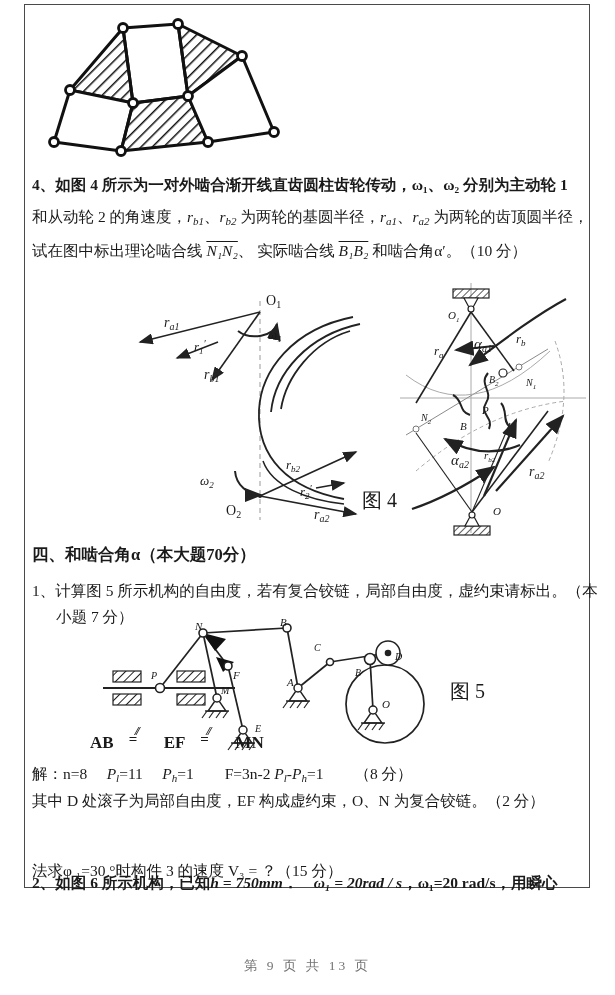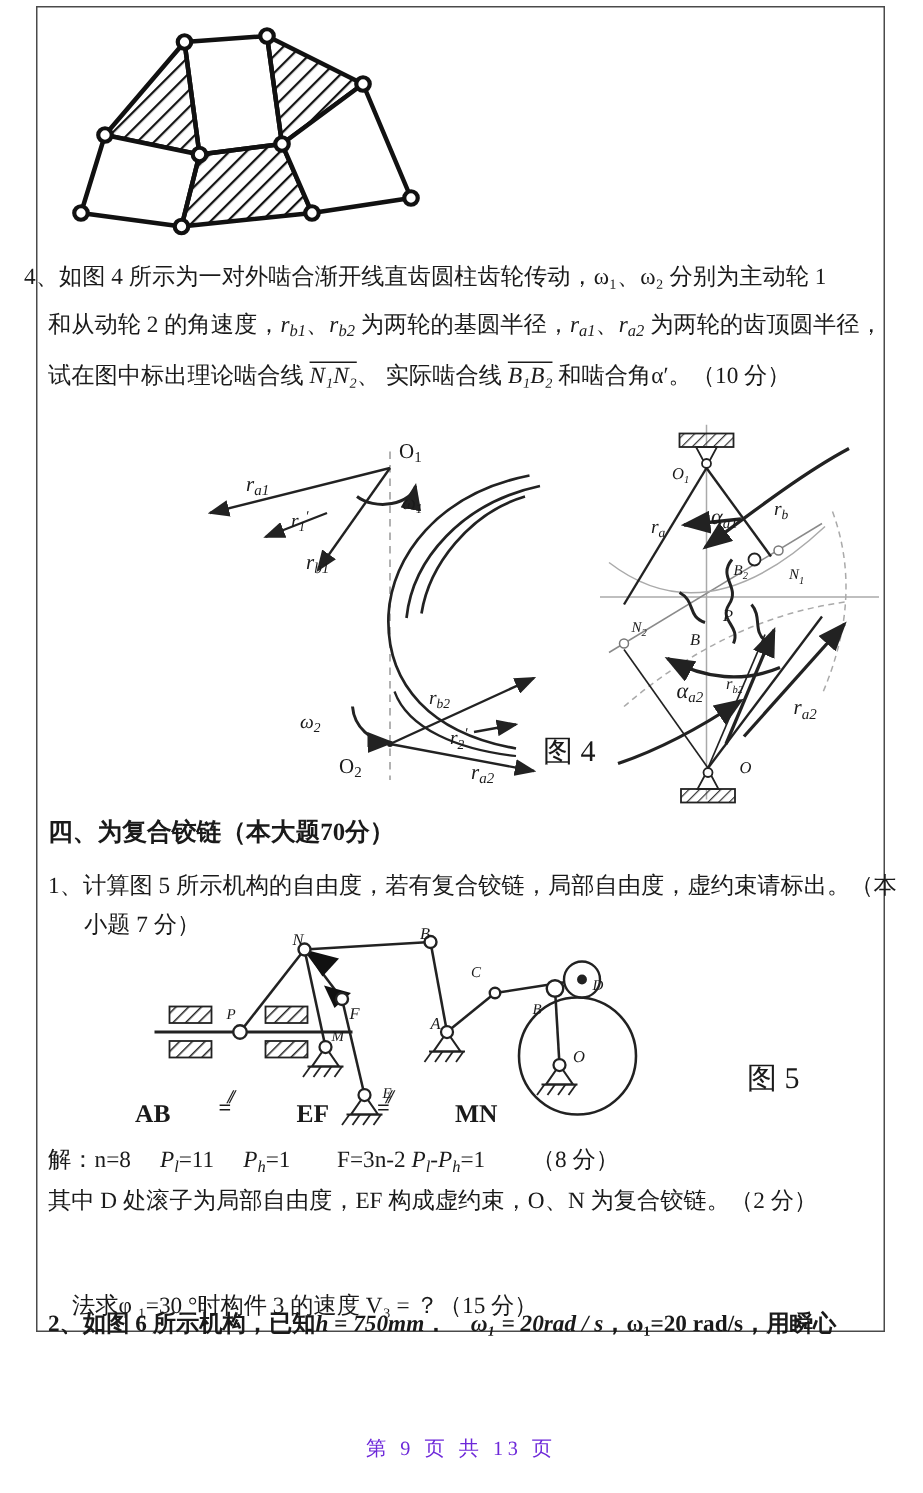--- a/index.html
+++ b/index.html
@@ -14,24 +14,24 @@
   }
   .abs{position:absolute;white-space:nowrap;}
   .para-line{font-size:15.5px;line-height:26px;}
   .heading{font-size:16.5px;font-weight:bold;}
   .sg-n{}
   .sg-mit{font-family:"Liberation Serif",serif;font-style:italic;}
   .sg-subi{font-family:"Liberation Serif",serif;font-style:italic;font-size:11px;vertical-align:-3px;}
   .sg-over{font-family:"Liberation Serif",serif;font-style:italic;text-decoration:overline;}
   .footer{
     position:absolute;left:0;top:957px;width:615px;text-align:center;
-    font-size:13.5px;color:#6d28d9;letter-spacing:3px;
+    font-size:13.5px;color:#737373;letter-spacing:3px;
   }
   .caption{font-size:20px;}
-  .parallel-row{display:flex;align-items:flex-end;gap:31px;font-weight:bold;font-size:17px;text-align:right;}
+  .parallel-row{display:flex;align-items:flex-end;gap:14px;font-weight:bold;font-size:17px;text-align:right;}
   .par{display:inline-block;position:relative;width:22px;height:22px;}
   .par-s{position:absolute;top:-8px;left:7px;font-style:italic;font-weight:bold;font-size:13px;letter-spacing:-2px;}
   .par-e{position:absolute;top:0px;left:1px;font-weight:bold;font-size:15px;}
   svg{display:block;}
   svg text{font-family:"Liberation Serif",serif;fill:#1a1a1a;}
 </style>
 </head>
 <body>
 
 <div class="frame"></div>
@@ -57,21 +57,21 @@
       <circle cx="40" cy="82" r="4.5"></circle>
     <circle cx="158" cy="88" r="4.5"></circle>
       <circle cx="103" cy="95" r="4.5"></circle>
     <circle cx="24" cy="134" r="4.5"></circle>
       <circle cx="91" cy="143" r="4.5"></circle>
     <circle cx="178" cy="134" r="4.5"></circle>
       <circle cx="244" cy="124" r="4.5"></circle>
   </g>
 </svg>
 
-<div class="abs para-line" style="left:16px;top:172px;"><span class="sg-n">4、如图 4 所示为一对外啮合渐开线直齿圆柱齿轮传动，ω₁、ω₂ 分别为主动轮 1</span></div>
+<div class="abs para-line" style="left:32px;top:172px;font-weight:bold;"><span class="sg-n">4、如图 4 所示为一对外啮合渐开线直齿圆柱齿轮传动，ω₁、ω₂ 分别为主动轮 1</span></div>
 <div class="abs para-line" style="left:32px;top:204px;"><span class="sg-n">和从动轮 2 的角速度，</span><span class="sg-mit">r</span><span class="sg-subi">b1</span><span class="sg-n">、</span><span class="sg-mit">r</span><span class="sg-subi">b2</span><span class="sg-n"> 为两轮的基圆半径，</span><span class="sg-mit">r</span><span class="sg-subi">a1</span><span class="sg-n">、</span><span class="sg-mit">r</span><span class="sg-subi">a2</span><span class="sg-n"> 为两轮的齿顶圆半径，</span></div>
 <div class="abs para-line" style="left:32px;top:238px;"><span class="sg-n">试在图中标出理论啮合线 </span><span class="sg-over">N₁N₂</span><span class="sg-n">、 实际啮合线 </span><span class="sg-over">B₁B₂</span><span class="sg-n"> 和啮合角α′。（10 分）</span></div>
 
 <svg class="abs" style="left:120px;top:285px;" width="270" height="255" viewBox="0 0 270 255">
   <defs>
     <marker id="arrA" markerWidth="9" markerHeight="7" refX="8" refY="3.5" orient="auto">
       <path d="M0,0 L9,3.5 L0,7 Z" fill="#222"></path>
     </marker>
   </defs>
   <line x1="140" y1="16" x2="140" y2="235" stroke="#999" stroke-width="1" stroke-dasharray="5 4"></line>
@@ -172,21 +172,21 @@
       <text x="62" y="147" font-size="11" font-style="italic">B</text>
       <text x="53" y="182" font-size="15" font-style="italic">α<tspan dy="3" font-size="10">a2</tspan></text>
       <text x="86" y="176" font-size="11" font-style="italic">r<tspan dy="3" font-size="7">b2</tspan></text>
       <text x="131" y="193" font-size="14" font-style="italic">r<tspan dy="3" font-size="10">a2</tspan></text>
       <text x="95" y="232" font-size="11" font-style="italic">O</text>
     </g>
 </svg>
 
 <span class="abs caption" style="left:362px;top:487px;">图 4</span>
 
-<div class="abs heading" style="left:32px;top:544px;">四、为复合铰链（本大题70分）</div>
+<div class="abs heading" style="left:32px;top:544px;">四、和啮合角α（本大题70分）</div>
 
 <div class="abs para-line" style="left:32px;top:578px;">1、计算图 5 所示机构的自由度，若有复合铰链，局部自由度，虚约束请标出。（本</div>
 <div class="abs para-line" style="left:56px;top:604px;">小题 7 分）</div>
 
 <svg class="abs" style="left:85px;top:618px;" width="470" height="148" viewBox="0 0 470 148">
   <defs>
     <pattern id="h5" width="6" height="6" patternUnits="userSpaceOnUse" patternTransform="rotate(45)">
       <line x1="0" y1="0" x2="0" y2="6" stroke="#222" stroke-width="2"></line>
     </pattern>
     <g id="sup5">
@@ -246,35 +246,35 @@
       <text x="148" y="61" font-size="11" font-style="italic">F</text>
       <text x="136" y="76" font-size="10" font-style="italic">M</text>
       <text x="66" y="61" font-size="10" font-style="italic">P</text>
       <text x="170" y="114" font-size="10" font-style="italic">E</text>
       <text x="297" y="90" font-size="11" font-style="italic">O</text>
       <text x="310" y="42" font-size="10" font-style="italic">D</text>
       <text x="270" y="58" font-size="10" font-style="italic">B</text>
     </g>
 </svg>
 
-<span class="abs caption" style="left:450px;top:705px;margin-left:48px;">图 5</span>
+<span class="abs caption" style="left:450px;top:678px;">图 5</span>
 
 <div class="abs parallel-row" style="left:90px;top:731px;">
   <span>AB</span>
   <span class="par">
     <span class="par-s">//</span>
     <span class="par-e">=</span>
   </span>
   <span>EF</span>
   <span class="par">
     <span class="par-s">//</span>
     <span class="par-e">=</span>
   </span>
   <span>MN</span>
 </div>
 
 <div class="abs para-line" style="left:32px;top:761px;"><span class="sg-n">解：n=8　 </span><span class="sg-mit">P</span><span class="sg-subi">l</span><span class="sg-n">=11　 </span><span class="sg-mit">P</span><span class="sg-subi">h</span><span class="sg-n">=1　　F=3n-2 </span><span class="sg-mit">P</span><span class="sg-subi">l</span><span class="sg-n">-</span><span class="sg-mit">P</span><span class="sg-subi">h</span><span class="sg-n">=1　　（8 分）</span></div>
 <div class="abs para-line" style="left:32px;top:788px;">其中 D 处滚子为局部自由度，EF 构成虚约束，O、N 为复合铰链。（2 分）</div>
 
 <div class="abs para-line" style="left:32px;top:870px;font-weight:bold;"><span class="sg-n">2、如图 6 所示机构，已知</span><span class="sg-mit">h = 750mm</span><span class="sg-n">．　</span><span class="sg-mit">ω₁ = 20rad / s</span><span class="sg-n">，ω₁=20  rad/s，用瞬心</span></div>
-<div class="abs para-line" style="left:48px;top:858px;text-align:right;"><span class="sg-n">法求φ ₁=30 °时构件 3 的速度 V₃ =  ？（15 分）</span></div>
+<div class="abs para-line" style="left:32px;top:858px;text-align:right;"><span class="sg-n">法求φ ₁=30 °时构件 3 的速度 V₃ =  ？（15 分）</span></div>
 
 <div class="footer">第 9 页 共 13 页</div>
 
 </body></html>

